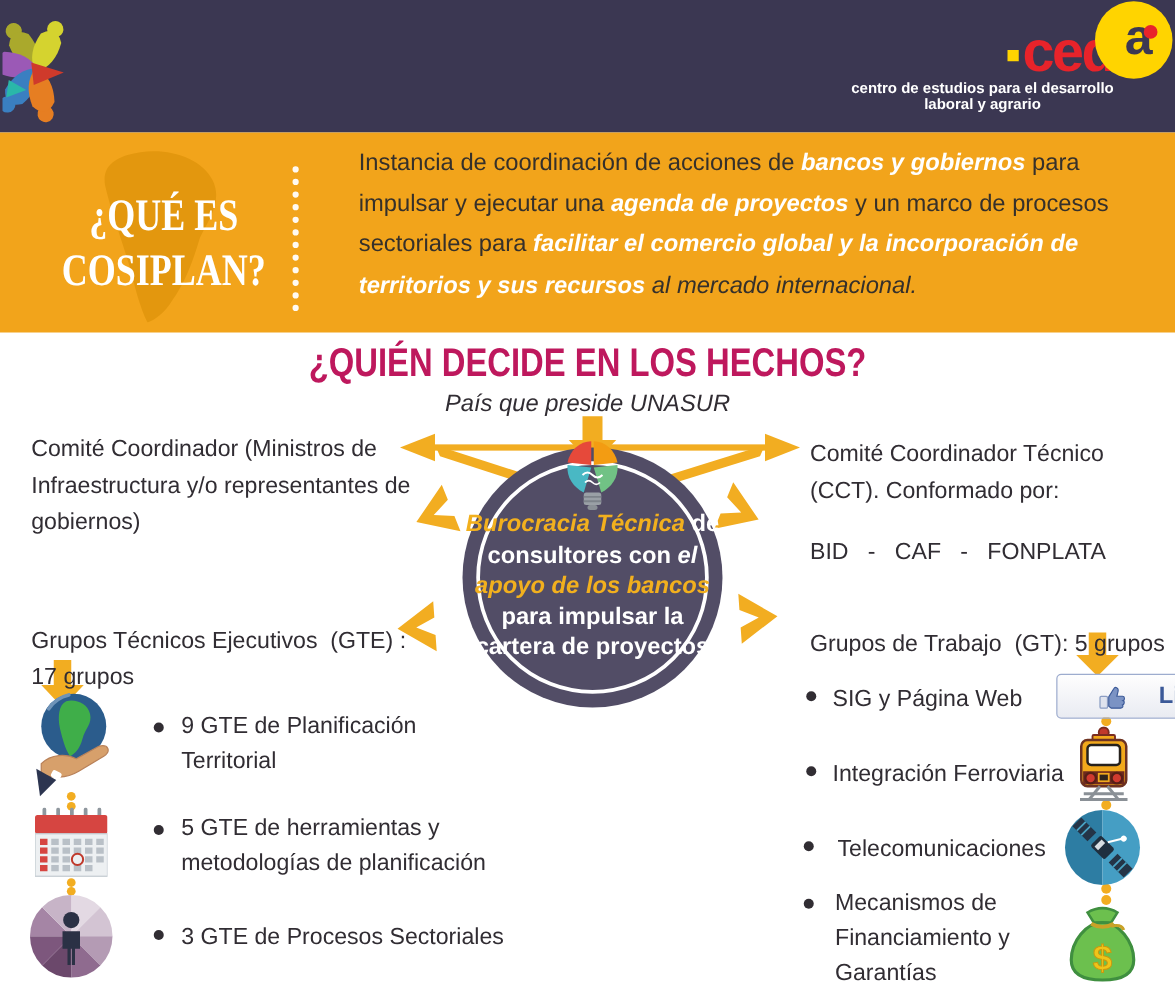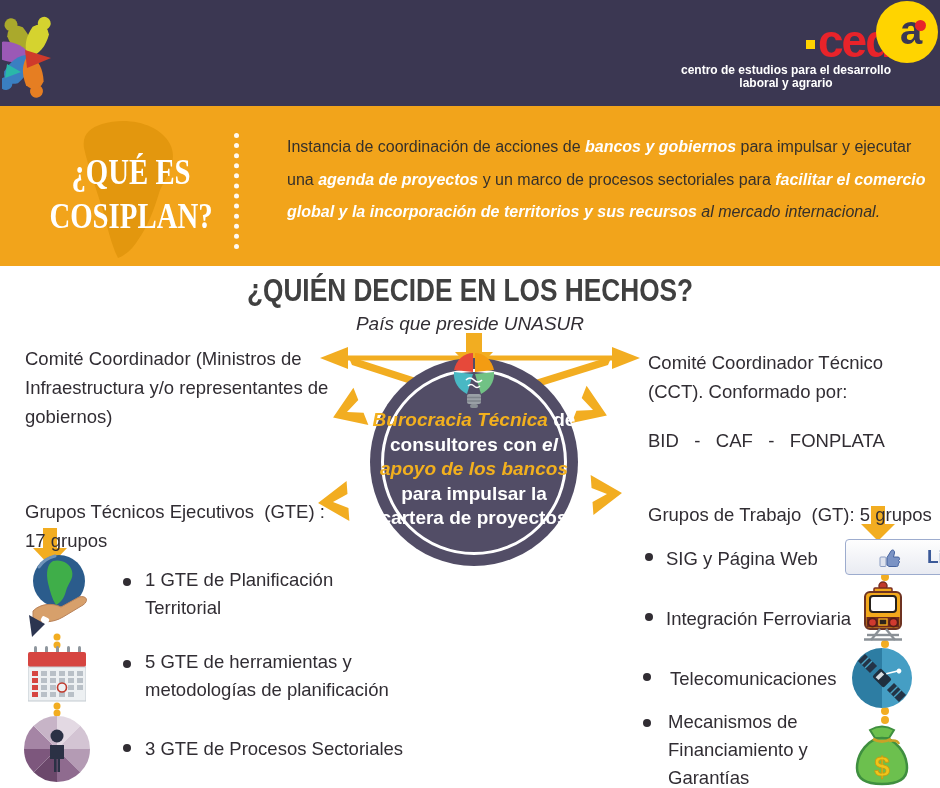--- a/index.html
+++ b/index.html
@@ -19,28 +19,28 @@
   .cedla-circle{left:876px;top:1px;width:62px;height:62px;border-radius:50%;background:#ffd400;
                 display:flex;align-items:center;justify-content:center;}
   .cedla-a{font-size:40px;font-weight:700;color:#3b3752;position:relative;left:4px;top:-2px;}
   .cedla-dot{left:915px;top:20px;width:11px;height:11px;border-radius:50%;background:#e8232a;}
   .cedla-cap{left:636px;top:64px;width:300px;text-align:center;color:#fff;font-size:12px;font-weight:700;line-height:13px;}
   
   .band{left:0;top:106px;width:940px;height:160px;background:#f2a41b;z-index:1;}
   .band-head{left:0;top:150px;width:262px;text-align:center;color:#fff;font-weight:700;font-size:36px;line-height:44px;z-index:2;font-family:Liberation Serif, serif;}
   .band-head .inner{display:inline-block;transform:scaleX(.8);transform-origin:center;}
   .dotted-sep{left:234px;top:133px;height:116px;width:0;border-left:5px dotted rgba(255,255,255,.95);z-index:2;}
-  .band-par{left:287px;top:131px;width:648px;font-size:16px;line-height:32.5px;color:#35302b;z-index:2;}
+  .band-par{left:287px;top:115px;width:648px;font-size:19px;line-height:32.5px;color:#35302b;z-index:2;}
   .seg-hl{color:#fff;font-weight:700;font-style:italic;}
   .seg-pi{font-style:italic;}
   .seg-y{color:#f2b01e;font-weight:700;font-style:italic;}
   .seg-w{color:#fff;font-weight:700;}
   .seg-wi{color:#fff;font-weight:700;font-style:italic;}
   
-  .sec-title{left:0;top:272px;width:940px;text-align:center;font-weight:700;font-size:32px;color:#404040;z-index:2;}
+  .sec-title{left:0;top:272px;width:940px;text-align:center;font-weight:700;font-size:32px;color:#be185d;z-index:2;}
   .sec-title .inner{display:inline-block;transform:scaleX(.82);transform-origin:center;}
   .sec-sub{left:0;top:313px;width:940px;text-align:center;font-style:italic;font-size:19px;color:#312d33;z-index:2;}
   .txt{font-size:18.5px;line-height:29px;color:#312d33;z-index:4;}
   .it{margin-top:20px;}
   .pre{white-space:pre;}
   .circle{left:370px;top:358px;width:208px;height:208px;border-radius:50%;background:#524d66;z-index:3;}
   .circle-ring{left:381px;top:369px;width:186px;height:186px;border-radius:50%;border:3px solid #fff;box-sizing:border-box;z-index:4;}
   .circle-text{left:366px;top:408px;width:216px;text-align:center;font-size:19px;font-weight:700;line-height:24.5px;z-index:5;}
   .bullet{width:8px;height:8px;border-radius:50%;background:#312d33;z-index:4;}
   .like-btn{left:845px;top:539px;width:86px;height:34px;border:1px solid #9dacce;border-radius:4px;
@@ -263,21 +263,21 @@
     <path d="M34,34 L57.3,57.3 A33,33 0 0 1 34,67 Z" fill="#8f6b8f"></path>
     <path d="M34,34 L34,67 A33,33 0 0 1 10.7,57.3 Z" fill="#6b486b"></path>
     <path d="M34,34 L10.7,57.3 A33,33 0 0 1 1,34 Z" fill="#7d577d"></path>
     <path d="M34,34 L1,34 A33,33 0 0 1 10.7,10.7 Z" fill="#a585a5"></path>
     <path d="M34,34 L10.7,10.7 A33,33 0 0 1 34,1 Z" fill="#c7b4c7"></path>
     <circle cx="34" cy="21" r="6.5" fill="#2b3145"></circle>
     <path d="M27,30 h14 v14 h-4 v13 h-2.5 v-13 h-1 v13 H31 v-13 h-4 Z" fill="#2b3145"></path>
   </svg>
 
   <div class="abs bullet" style="left:123px;top:578px;"></div>
-  <div class="abs txt" style="left:145px;top:566px;width:245px;line-height:28px;">1 GTE de Planificación Territorial</div>
+  <div class="abs txt" style="left:145px;top:566px;width:245px;line-height:28px;">9 GTE de Planificación Territorial</div>
   <div class="abs bullet" style="left:123px;top:660px;"></div>
   <div class="abs txt" style="left:145px;top:648px;width:290px;line-height:28px;">5 GTE de herramientas y metodologías de planificación</div>
   <div class="abs bullet" style="left:123px;top:744px;"></div>
   <div class="abs txt" style="left:145px;top:735px;width:310px;line-height:28px;">3 GTE de Procesos Sectoriales</div>
 
   <div class="abs bullet" style="left:645px;top:553px;"></div>
   <div class="abs txt" style="left:666px;top:544px;">SIG y Página Web</div>
 
   <div class="abs bullet" style="left:645px;top:613px;"></div>
   <div class="abs txt" style="left:666px;top:604px;">Integración Ferroviaria</div>

